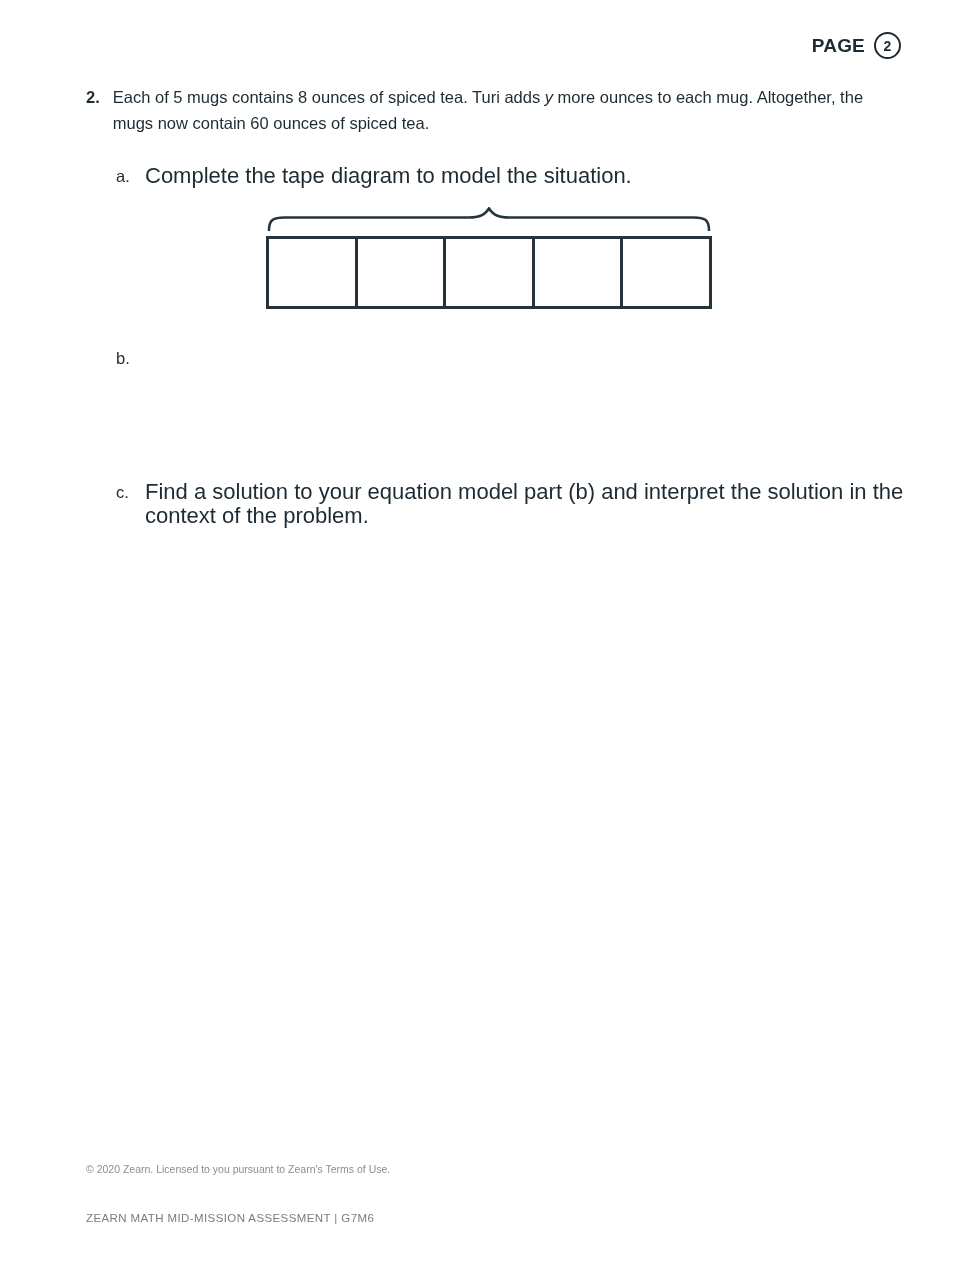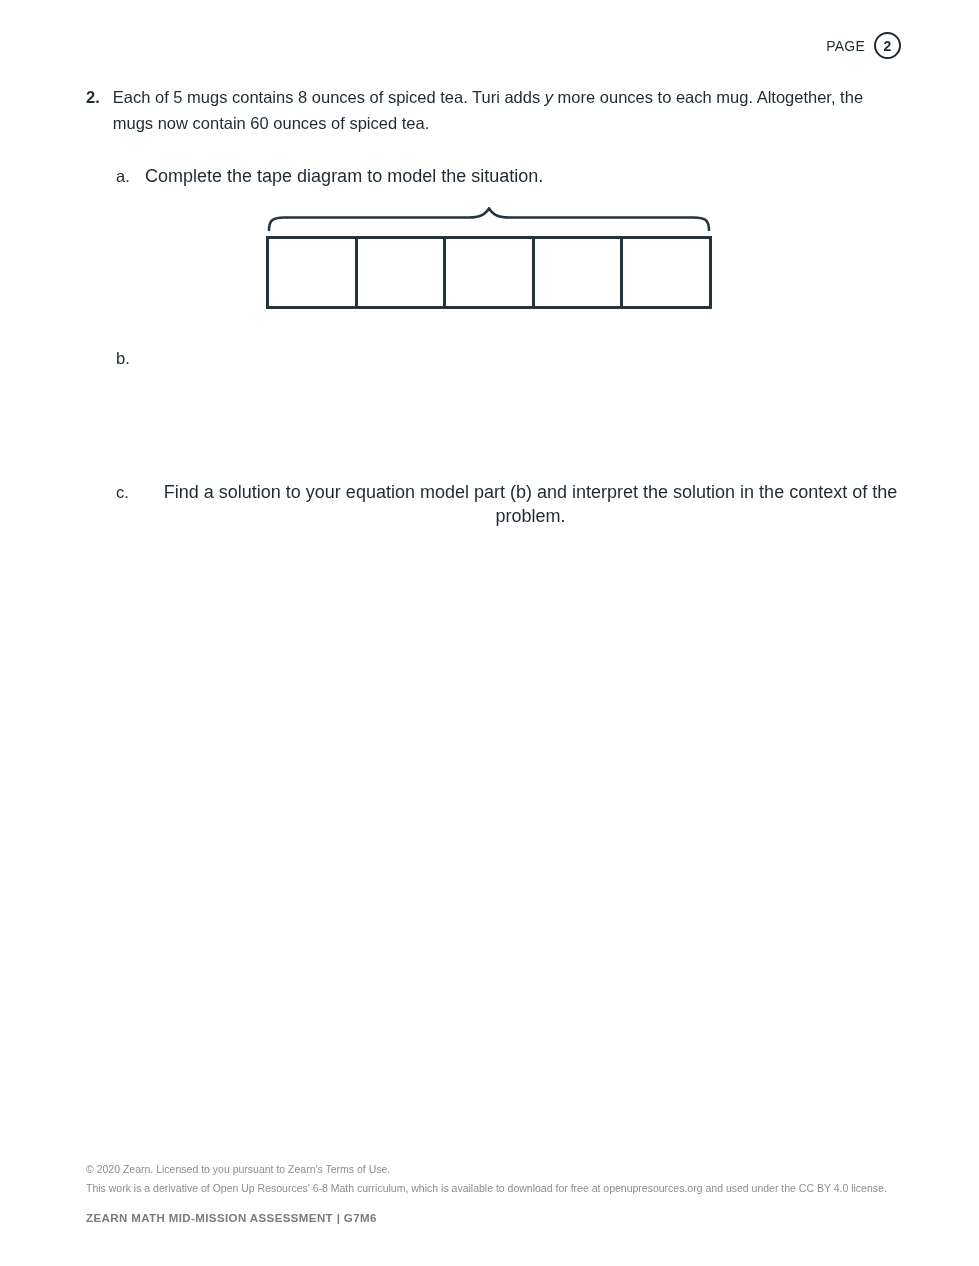--- a/index.html
+++ b/index.html
@@ -20,22 +20,22 @@
   
   .page-header {
     position: absolute;
     top: 32px;
     right: 78px;
     display: flex;
     align-items: center;
     gap: 9px;
   }
   .page-label {
-    font-size: 14px;
-    font-weight: 400;
+    font-size: 19px;
+    font-weight: 700;
     letter-spacing: 0.2px;
     padding-left: 24px;
   }
   .page-number-circle {
     width: 27px;
     height: 27px;
     border: 2px solid #1d2b33;
     border-radius: 50%;
     display: flex;
     align-items: center;
@@ -77,23 +77,22 @@
   }
   .part-a { top: 164px; }
   .part-b { top: 346px; }
   .part-c { top: 480px; }
   .part-label {
     font-size: 16.5px;
     line-height: 24px;
     flex: 0 0 15px;
   }
   .part-text {
-    font-size: 18px;
+    font-size: 22px;
     line-height: 24px;
-    text-align: center;
   }
 
   
   .tape {
     position: absolute;
     left: 266px;
     top: 207px;
     width: 446px;
   }
   .brace {
@@ -123,21 +122,21 @@
     white-space: nowrap;
   }
   .footer-copyright { top: 1163px; }
   .footer-license { top: 1182px; }
   .footer-doc-title {
     position: absolute;
     left: 86px;
     top: 1212px;
     color: #7b7b7b;
     font-size: 11.5px;
-    font-weight: 700;
+    font-weight: 400;
     font-style: normal;
     letter-spacing: 0.4px;
     white-space: nowrap;
   }
 </style>
 </head>
 <body>
 
 <div class="page">
 
@@ -172,16 +171,15 @@
   <div class="part part-b">
     <span class="part-label">b.</span>
   </div>
 
   <div class="part part-c">
     <span class="part-label">c.</span>
     <span class="part-text">Find a solution to your equation model part (b) and interpret the solution in the context of the problem.</span>
   </div>
 
   <div class="footer-line footer-copyright">© 2020 Zearn. Licensed to you pursuant to Zearn's Terms of Use.</div>
-  <div class="footer-line footer-license">This work is a derivative of Open Up Resources' 6-8 Math curriculum, which is available to download for free at openupresources.org and used under the CC BY 4.0 license.</div>
   <div class="footer-doc-title">ZEARN MATH MID-MISSION ASSESSMENT | G7M6</div>
 
 </div>
 
 </body></html>

